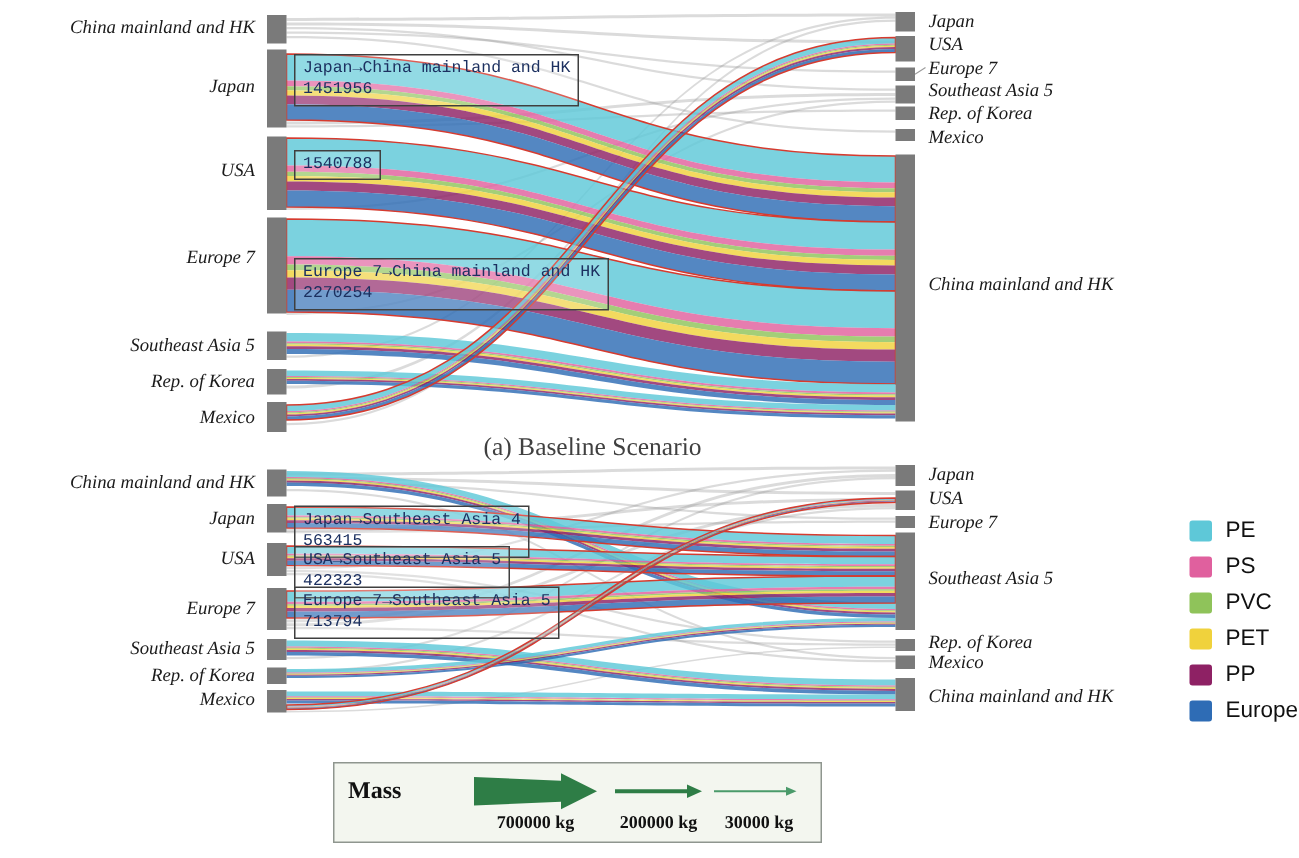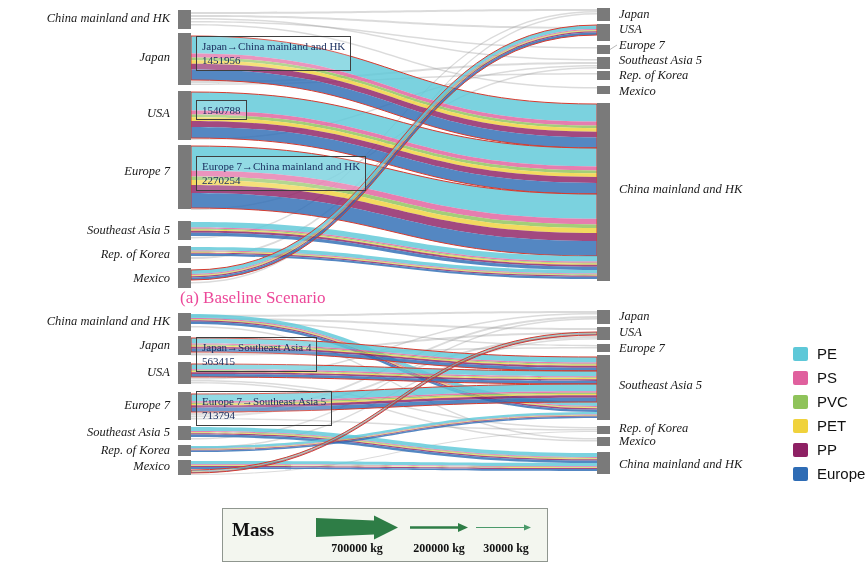--- a/index.html
+++ b/index.html
@@ -4,29 +4,29 @@
 <style>
   * { margin:0; padding:0; box-sizing:border-box; }
   html,body { background:#ffffff; font-family:"Liberation Serif", serif; }
   #figure { position:relative; width:866px; height:572px; background:#ffffff; overflow:hidden; }
   #flows { position:absolute; left:0; top:0; }
   #labels { position:absolute; left:0; top:0; width:866px; height:572px; }
   .node-label { position:absolute; font-style:italic; font-size:12.5px; color:#1a1a1a; white-space:nowrap; line-height:14px; }
   .node-label.left { left:0; width:170px; text-align:right; }
   .node-label.right { left:619px; width:200px; text-align:left; }
   .flow-label { position:absolute; border:1px solid #3f3f3f; background:rgba(255,255,255,0.18);
-                font-size:11px; color:#1c3060; padding:2px 5px; line-height:1.3; white-space:nowrap; }
-  .caption { position:absolute; left:180px; width:430px; font-size:17px; color:#ec4899; }
+                font-size:11px; color:#1c3060; padding:2px 5px; line-height:1.3; white-space:nowrap;font-family:Liberation Mono, monospace; }
+  .caption { position:absolute; left:180px; width:430px; text-align:center; font-size:17px; color:#404040; }
   #legend { position:absolute; left:793px; top:345px; }
   .legend-item { display:flex; align-items:center; margin-bottom:7px;
                  font-family:"Liberation Sans", sans-serif; font-size:15px; color:#111; }
   .legend-swatch { width:15px; height:14px; margin-right:9px; display:inline-block; border-radius:2px; }
   #mass-box { position:absolute; left:222px; top:508px; width:326px; height:54px;
               background:#f3f6ef; border:1px solid #8f968f; }
-  #mass-title { position:absolute; left:232px; top:519px; font-weight:bold; font-size:19px; color:#111; }
+  #mass-title { position:absolute; left:232px; top:519px; font-weight:bold; font-size:16px; color:#111; }
   .mass-label { position:absolute; top:541px; transform:translateX(-50%); font-weight:bold;
                 font-size:12px; color:#111; white-space:nowrap; }
 </style>
 </head>
 <body>
 
 <div id="figure">
   <div id="mass-box"></div>
   <svg id="flows" width="866" height="572">
       <path d="M191 12 C 394 12 394 9 597 9 L 597 11 C 394 11 394 14 191 14 Z" fill="#909090" fill-opacity="0.32"></path>
@@ -226,21 +226,21 @@
       <div class="node-label right" style="top: 68px;">Rep. of Korea</div>
       <div class="node-label right" style="top: 84px;">Mexico</div>
       <div class="node-label right" style="top: 182px;">China mainland and HK</div>
       <div class="flow-label" style="left: 196px; top: 36px;">
         <div>Japan→China mainland and HK</div>
         <div>1451956</div>
       </div>
       <div class="flow-label" style="left: 196px; top: 100px;">
         <div>1540788</div>
       </div>
-      <div class="flow-label" style="left: 196px; top: 156px;">
+      <div class="flow-label" style="left: 196px; top: 172px;">
         <div>Europe 7→China mainland and HK</div>
         <div>2270254</div>
       </div>
       <div class="node-label left" style="top: 314px;">China mainland and HK</div>
       <div class="node-label left" style="top: 338px;">Japan</div>
       <div class="node-label left" style="top: 365px;">USA</div>
       <div class="node-label left" style="top: 398px;">Europe 7</div>
       <div class="node-label left" style="top: 425px;">Southeast Asia 5</div>
       <div class="node-label left" style="top: 443px;">Rep. of Korea</div>
       <div class="node-label left" style="top: 459px;">Mexico</div>
@@ -248,20 +248,24 @@
       <div class="node-label right" style="top: 325px;">USA</div>
       <div class="node-label right" style="top: 341px;">Europe 7</div>
       <div class="node-label right" style="top: 378px;">Southeast Asia 5</div>
       <div class="node-label right" style="top: 421px;">Rep. of Korea</div>
       <div class="node-label right" style="top: 434px;">Mexico</div>
       <div class="node-label right" style="top: 457px;">China mainland and HK</div>
       <div class="flow-label" style="left: 196px; top: 337px;">
         <div>Japan→Southeast Asia 4</div>
         <div>563415</div>
       </div>
+      <div class="flow-label" style="left: 196px; top: 364px;">
+        <div>USA→Southeast Asia 5</div>
+        <div>422323</div>
+      </div>
       <div class="flow-label" style="left: 196px; top: 391px;">
         <div>Europe 7→Southeast Asia 5</div>
         <div>713794</div>
       </div>
       <div class="mass-label" style="left: 357px;">700000 kg</div>
       <div class="mass-label" style="left: 439px;">200000 kg</div>
       <div class="mass-label" style="left: 506px;">30000 kg</div>
     </div>
 </div>
 

